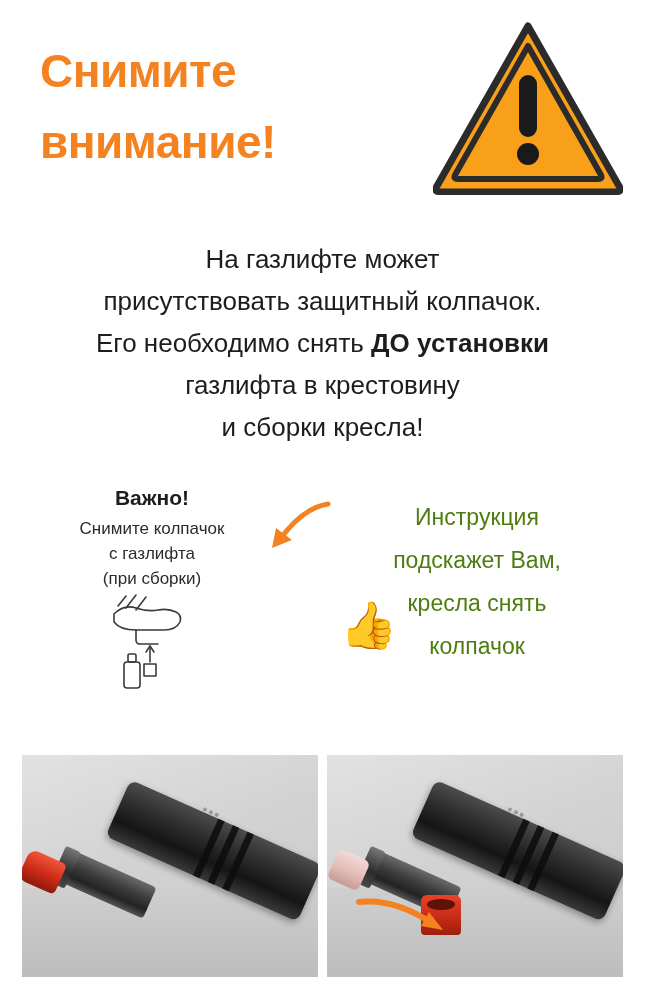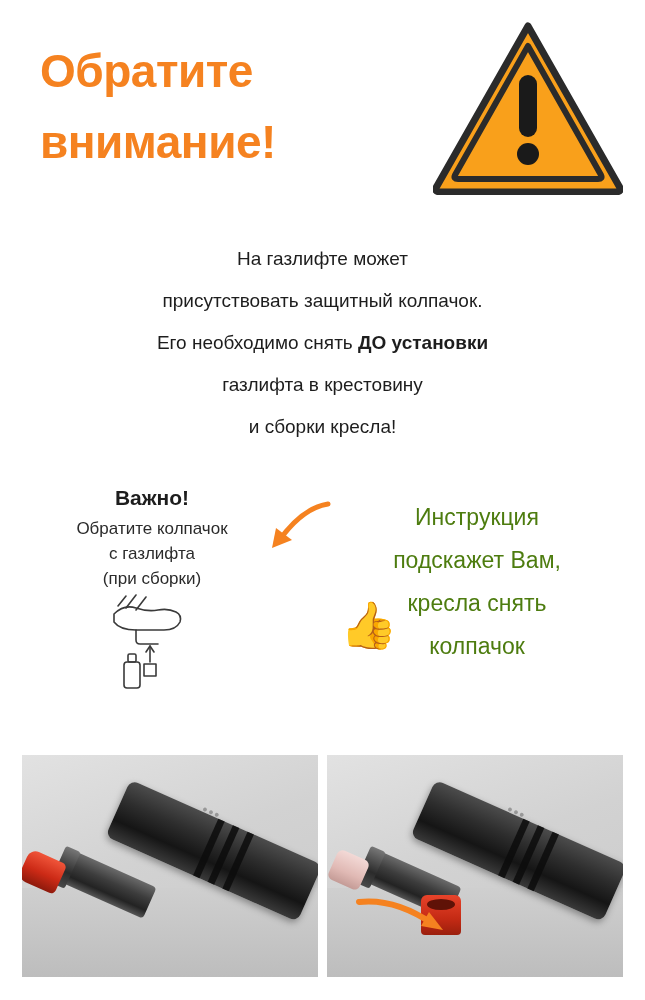--- a/index.html
+++ b/index.html
@@ -42,21 +42,21 @@
     height: 175px;
   }
 
   
   .lead {
     position: absolute;
     top: 238px;
     left: 0;
     width: 645px;
     text-align: center;
-    font-size: 19px;
+    font-size: 26px;
     line-height: 42px;
     color: #1d1d1d;
   }
   .lead b { font-weight: bold; }
 
   
   .mid {
     position: absolute;
     top: 478px;
     left: 0;
@@ -244,21 +244,21 @@
     transform: rotate(24deg);
     letter-spacing: 1px;
     opacity: .8;
   }
 </style>
 </head>
 <body>
 
 <div class="header">
   <div class="headline">
-    <span class="line">Обратите</span>
+    <span class="line">Снимите</span>
     <span class="line">внимание!</span>
   </div>
 
   <svg class="warn-sign" viewBox="0 0 190 175">
     <path d="M95 6 L186 166 Q190 172 182 172 L8 172 Q0 172 4 166 Z" fill="#F9A01B" stroke="#2b2b2b" stroke-width="7" stroke-linejoin="round"></path>
     <path d="M95 26 L168 155 Q170 159 165 159 L25 159 Q20 159 22 155 Z" fill="none" stroke="#2b2b2b" stroke-width="6" stroke-linejoin="round"></path>
     <rect x="86" y="55" width="18" height="62" rx="9" fill="#1a1a1a"></rect>
     <circle cx="95" cy="134" r="11" fill="#1a1a1a"></circle>
   </svg>
 </div>
@@ -270,21 +270,21 @@
     <span>Его необходимо снять </span><b>ДО установки</b>
   </div>
   <div>газлифта в крестовину</div>
   <div>и сборки кресла!</div>
 </div>
 
 <div class="mid">
 
   <div class="note-block">
     <div class="note-title">Важно!</div>
-    <div class="note-text">Обратите колпачок</div>
+    <div class="note-text">Снимите колпачок</div>
     <div class="note-text">с газлифта</div>
     <div class="note-text">(при сборки)</div>
   </div>
 
   <svg class="hand-draw" viewBox="0 0 100 105">
     <g fill="none" stroke="#3a3a3a" stroke-width="1.6" stroke-linecap="round" stroke-linejoin="round">
       <path d="M12 18 L20 8 M20 20 L30 7 M30 22 L40 9"></path>
       <path d="M8 26 Q18 16 30 20 Q42 24 52 22 Q62 20 70 24 Q76 27 74 34 Q70 42 58 42 L30 42 Q14 42 8 34 Z"></path>
       <path d="M30 42 L30 52 Q30 56 34 56 L52 56"></path>
       <rect x="18" y="74" width="16" height="26" rx="3"></rect>

